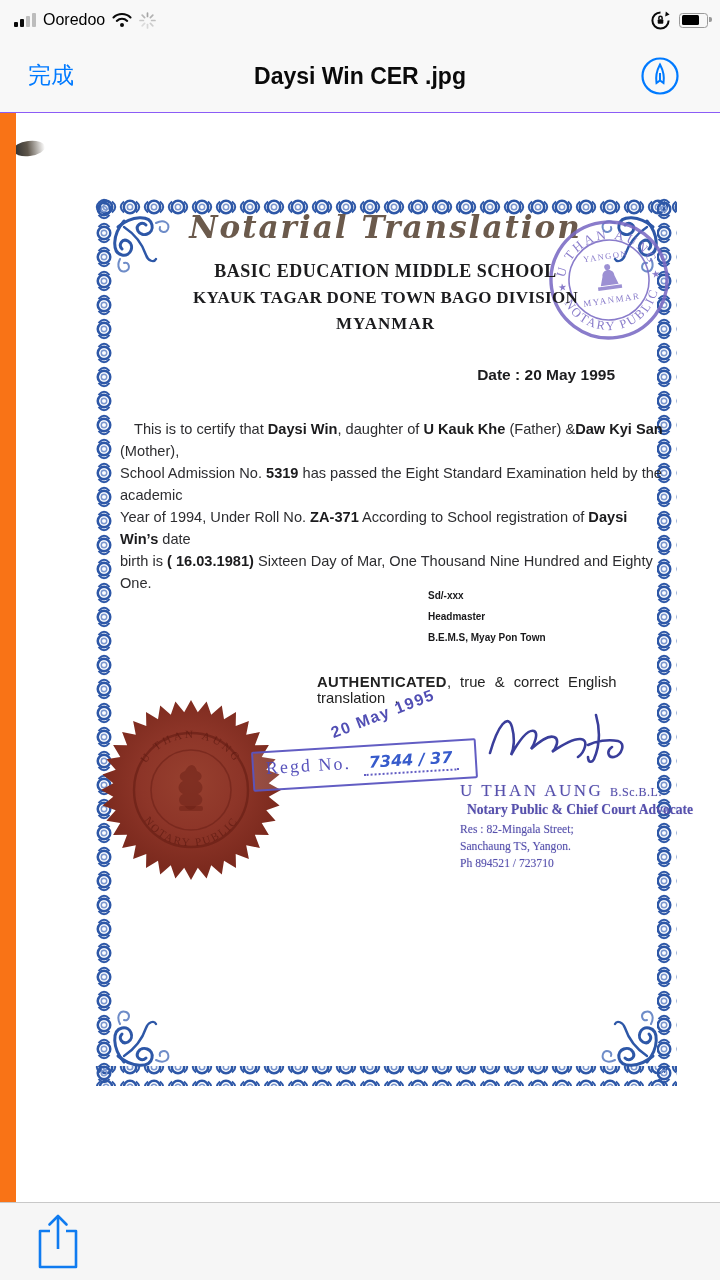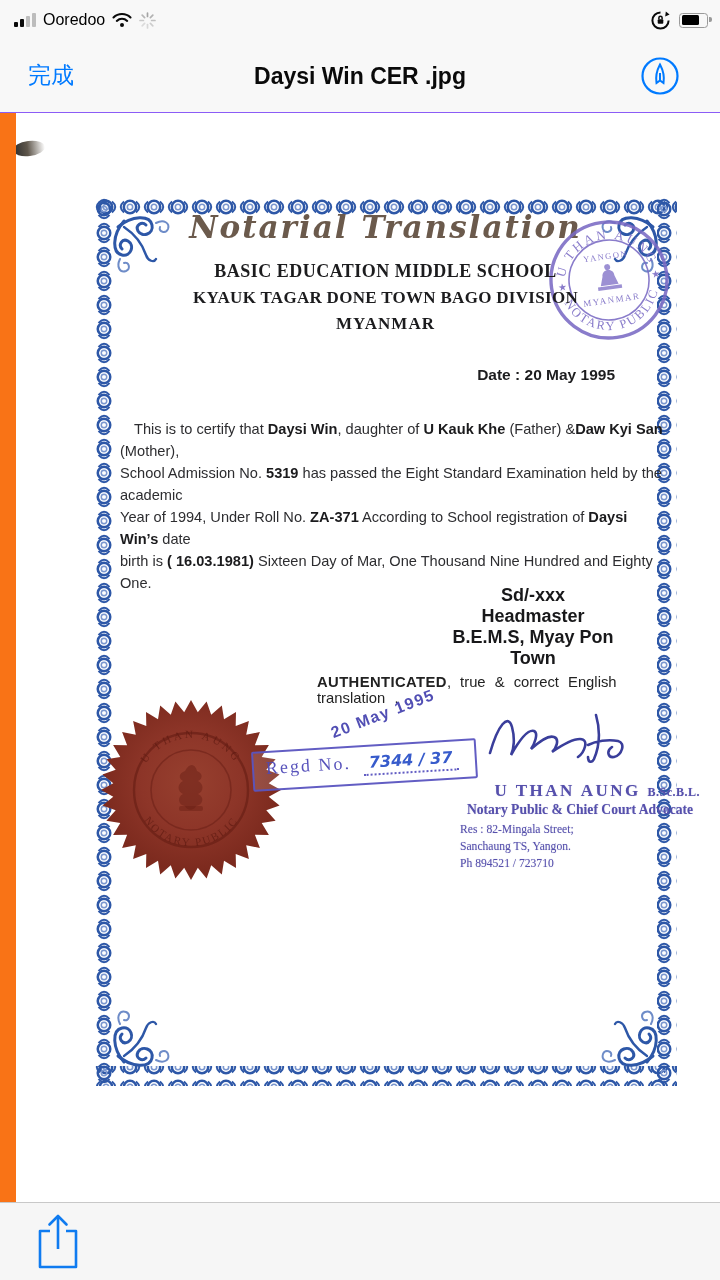--- a/index.html
+++ b/index.html
@@ -46,41 +46,41 @@
                 color:#6b5a4c;letter-spacing:2px;}
   .sch{position:absolute;left:0;width:100%;text-align:center;font-family:"Liberation Serif",serif;
        font-weight:700;color:#1c1c1e;}
   .sch1{top:64px;font-size:18px;letter-spacing:.5px;}
   .sch2{top:91px;font-size:17px;letter-spacing:.3px;}
   .sch3{top:117px;font-size:17px;letter-spacing:1px;}
   .dateline{position:absolute;top:169px;right:62px;font-size:15.5px;font-weight:700;color:#1d1d1f;}
   .bodytext{position:absolute;top:206px;left:26px;width:545px;font-size:14.6px;line-height:22px;color:#2d2d30;
             text-indent:14px;}
   .bodytext b{color:#1b1b1d;}
-  .signblock{position:absolute;top:388px;left:334px;width:210px;text-align:center;
-             font-size:18px;line-height:21px;color:#18181a;font-weight:600;}
+  .signblock{position:absolute;top:388px;left:334px;width:210px;
+             font-size:10px;line-height:21px;color:#18181a;font-weight:600;}
   .authline{position:absolute;top:477px;left:223px;font-size:14.8px;color:#222;word-spacing:5px;}
   .authline b{letter-spacing:.4px;}
 
   .datestamp{position:absolute;top:508px;left:234px;font-size:16px;font-weight:700;color:#4340ae;
              letter-spacing:1.5px;transform:rotate(-21deg);opacity:.92;}
   .regdbox{position:absolute;top:548px;left:158px;border:2.5px solid #5a55c0;border-radius:2px;
            padding:5px 16px 7px 12px;transform:rotate(-3.5deg);display:flex;align-items:baseline;gap:12px;
            background:rgba(255,255,255,.15);opacity:.95;z-index:3;}
   .regd-label{font-family:"Liberation Serif",serif;font-size:18px;color:#4f4ab8;letter-spacing:2px;}
   .regd-value{font-family:"DejaVu Sans",sans-serif;font-style:italic;font-weight:700;font-size:16px;color:#2d53c9;
               border-bottom:2px dotted #5a55c0;padding:0 6px 2px 6px;}
 
   .seal{position:absolute;left:6px;top:502px;z-index:2;}
   .roundstamp{position:absolute;left:452px;top:20px;transform:rotate(-8deg);opacity:.88;}
   .signature{position:absolute;left:390px;top:508px;}
 
   .notary{position:absolute;left:366px;top:584px;width:240px;color:#5650ac;font-family:"Liberation Serif",serif;
           text-shadow:0 0 1px rgba(86,80,172,.35);}
-  .notary .nm{font-size:17px;font-weight:700;letter-spacing:2.5px;text-align:right;}
+  .notary .nm{font-size:17px;font-weight:400;letter-spacing:2.5px;text-align:left;}
   .notary .nm small{font-size:12px;letter-spacing:.5px;}
   .notary .rl{font-size:13.6px;font-weight:700;text-align:center;margin-top:1px;}
   .notary .cols{display:flex;gap:0;margin-top:3px;}
   .notary .col{font-size:11.6px;line-height:17px;white-space:nowrap;}
 
   
   .toolbar{position:absolute;bottom:0;left:0;width:720px;height:77px;background:#f6f6f6;
            border-top:1px solid #c8c8c8;z-index:20;}
   .share-btn{position:absolute;left:30px;top:8px;width:56px;height:62px;background:none;border:none;padding:0;cursor:pointer;}
 </style>

